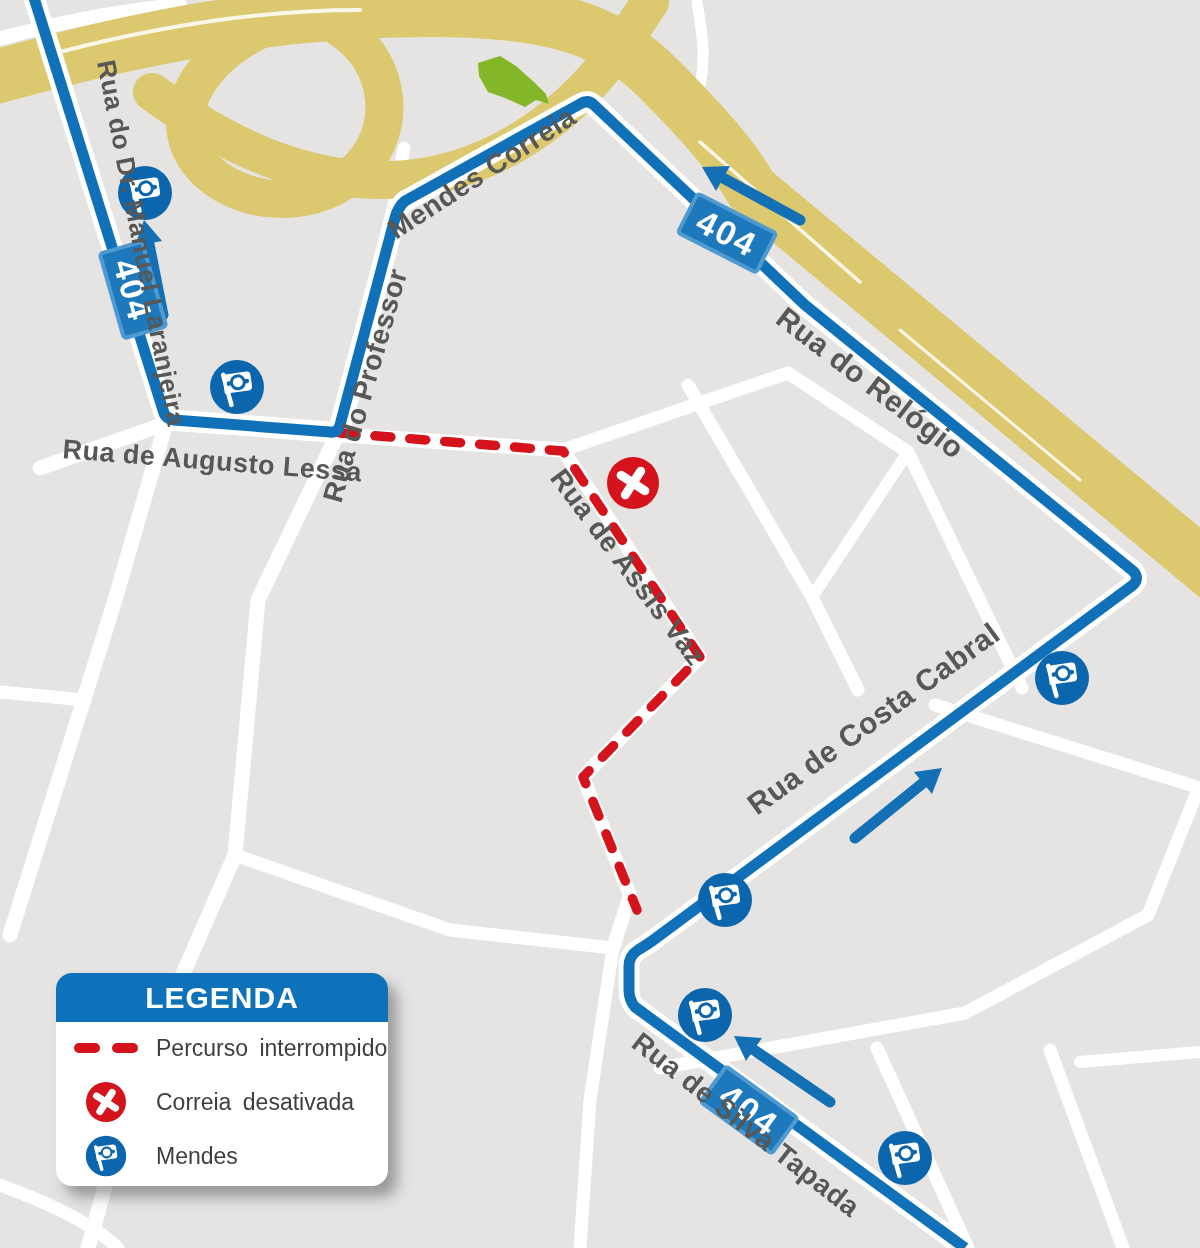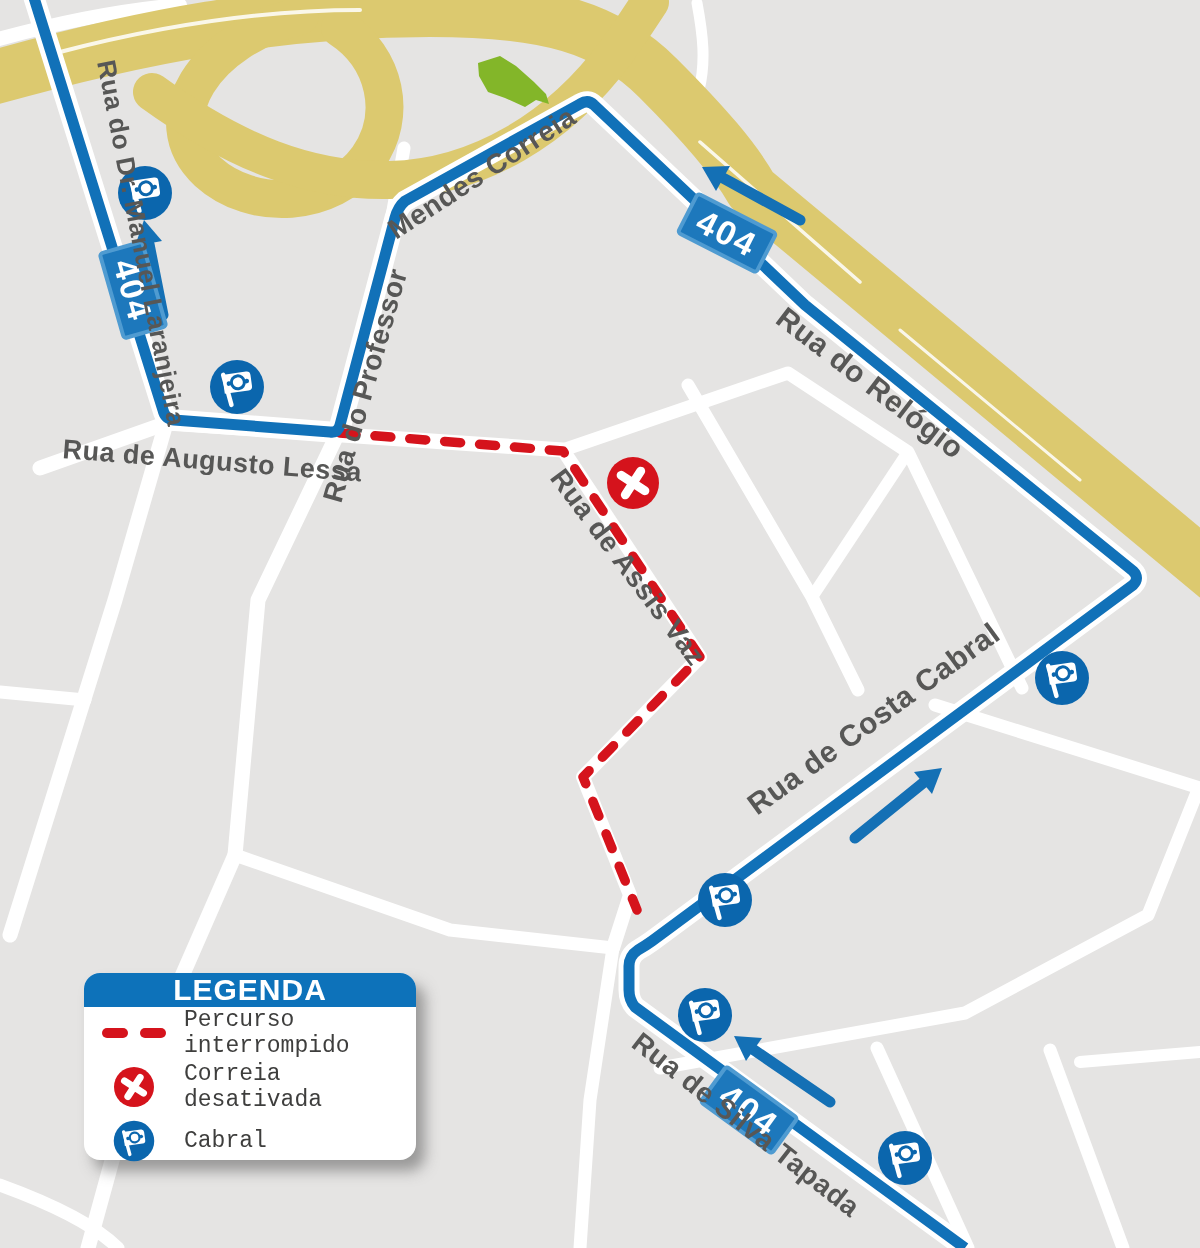--- a/index.html
+++ b/index.html
@@ -5,31 +5,31 @@
   html,body{margin:0;padding:0;background:#ccc;}
   .stage{
     position:relative;width:1200px;height:1248px;overflow:hidden;
     background:#e5e4e3;font-family:"Liberation Sans",sans-serif;
   }
   .stage > svg{position:absolute;left:0;top:0;}
   .street-label{fill:#575756;font-weight:bold;letter-spacing:.5px;}
   .badge-text{fill:#ffffff;font-weight:bold;letter-spacing:2px;}
   
   .legend{
-    position:absolute;left:84px;top:973px;width:332px;height:187px;
+    position:absolute;left:56px;top:973px;width:332px;height:213px;
     background:#ffffff;border-radius:16px;
     box-shadow:9px 11px 14px rgba(80,80,80,.5);
     display:flex;flex-direction:column;
   }
   .legend-header{
     height:53px;background:#0d72ba;border-radius:16px 16px 0 0;
     display:flex;align-items:center;justify-content:center;
     color:#fff;font-size:30px;font-weight:bold;letter-spacing:1px;
   }
-  .legend-body{flex:1;display:flex;flex-direction:column;justify-content:center;gap:14px;padding:6px 0 10px 0;font-family:Liberation Mono, monospace;}
+  .legend-body{flex:1;display:flex;flex-direction:column;justify-content:center;gap:14px;padding:6px 0 10px 0;}
   .legend-row{display:flex;align-items:center;height:40px;}
   .legend-icon{width:100px;display:flex;justify-content:center;align-items:center;flex:0 0 100px;}
   .legend-label{font-size:23px;color:#3e3e3d;word-spacing:5px;}
 </style>
 </head>
 <body>
 
 <div class="stage">
 
   <svg width="1200" height="1248" viewBox="0 0 1200 1248">
@@ -182,18 +182,18 @@
             <circle r="27" fill="#0b66ad"></circle>
             <g transform="rotate(-8)">
               <path d="M -13,-14 h 24 a 4 4 0 0 1 4 4 v 11 a 4 4 0 0 1 -4 4 h -24 z" fill="#fff"></path>
               <path d="M -12,-14 l 4,31" stroke="#fff" stroke-width="4.5" stroke-linecap="round" fill="none"></path>
               <circle cx="1.5" cy="-4.5" r="6.5" fill="none" stroke="#0b66ad" stroke-width="3"></circle>
               <circle cx="-7.5" cy="-4.5" r="2.3" fill="#0b66ad"></circle>
               <circle cx="10.5" cy="-4.5" r="2.3" fill="#0b66ad"></circle>
             </g>
           </svg>
         </span>
-        <span class="legend-label">Cabral</span>
+        <span class="legend-label">Mendes</span>
       </div>
     </div>
   </div>
 
 </div>
 
 </body></html>

